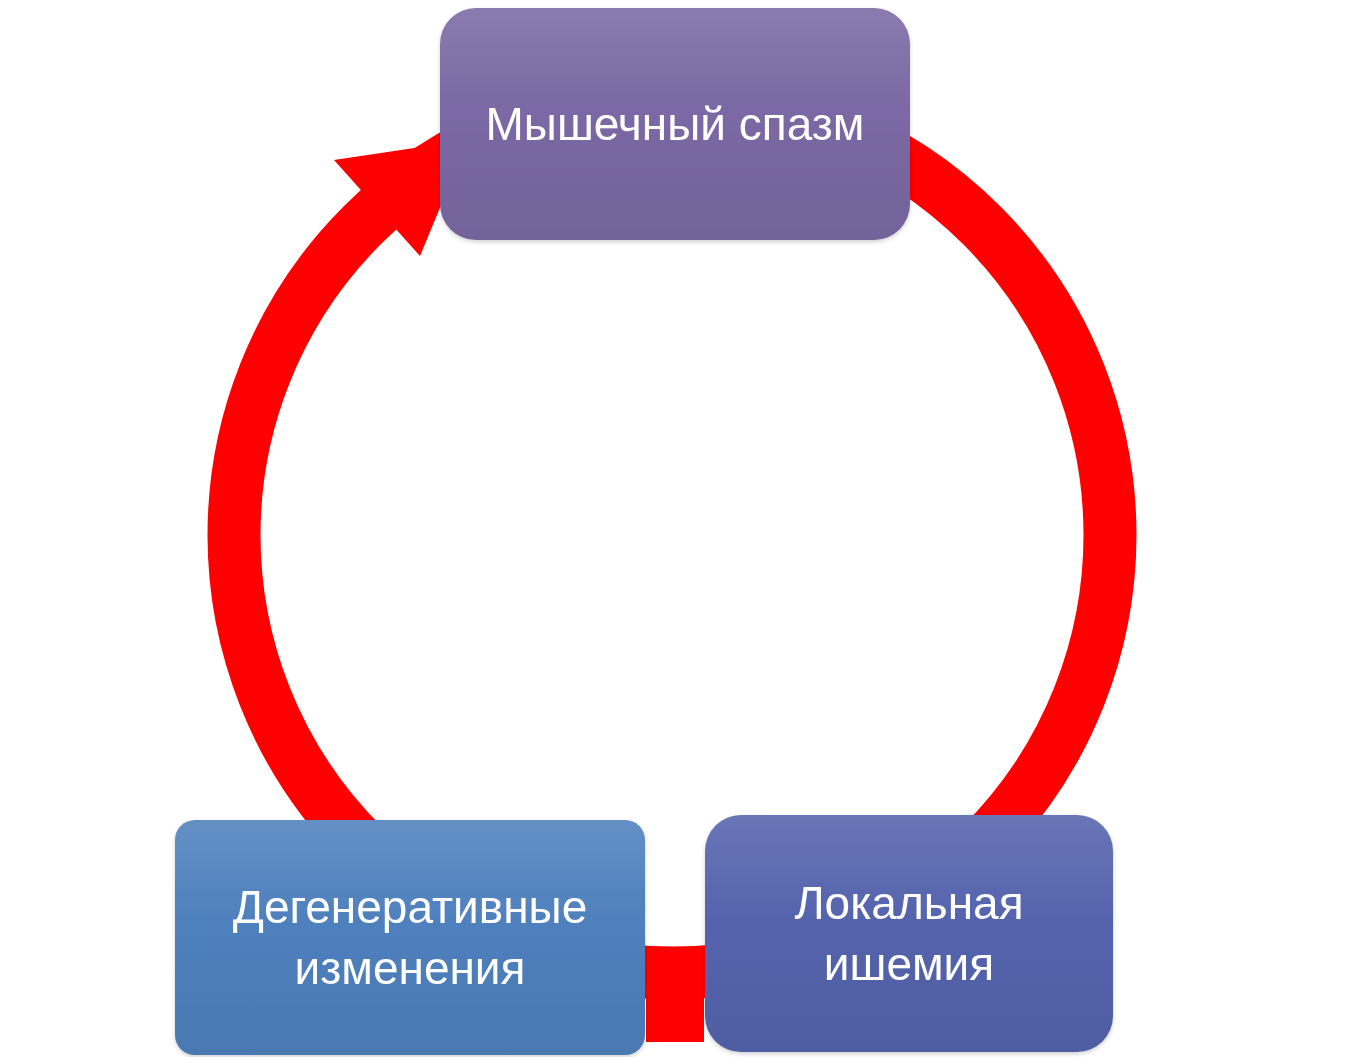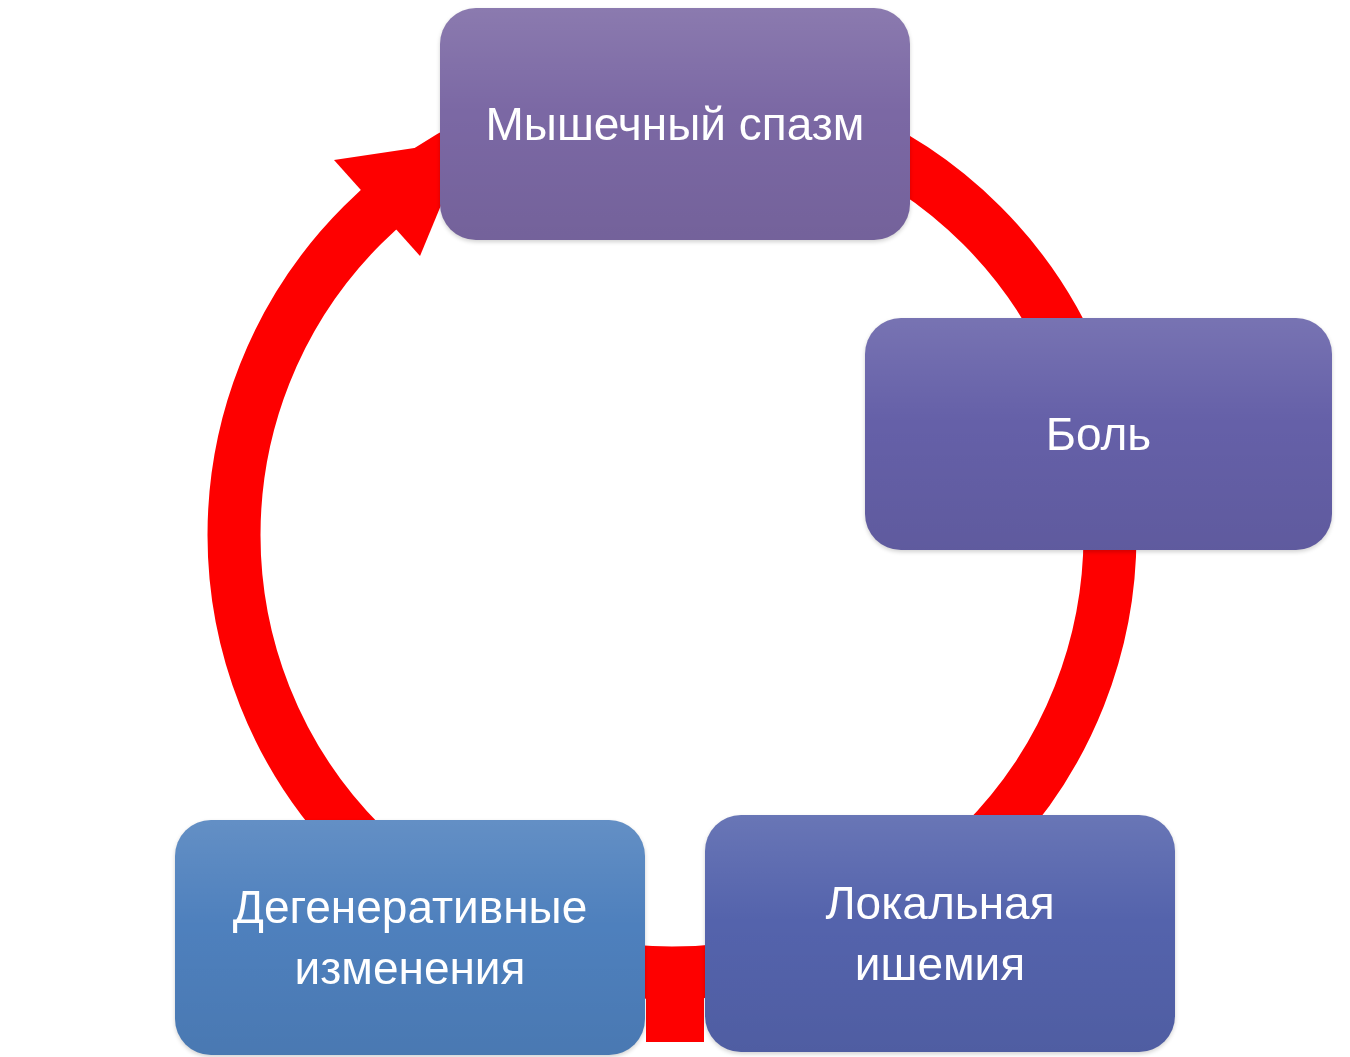--- a/index.html
+++ b/index.html
@@ -31,42 +31,39 @@
     font-size: 46px;
     line-height: 1.32;
     padding: 10px 24px;
     background-image: linear-gradient(180deg, rgba(255,255,255,0.12), rgba(255,255,255,0) 45%, rgba(0,0,0,0.06));
     box-shadow: 0 2px 4px rgba(0,0,0,0.18);
   }
   .node span { white-space: pre-line; }
 
   .node-top          { left: 440px; top: 8px;   width: 470px; height: 232px; }
   .node-right        { left: 865px; top: 318px; width: 467px; height: 232px; }
-  .node-bottom-right { left: 705px; top: 815px; width: 470px; height: 237px; }
-  .node-bottom-left  { left: 175px; top: 820px; width: 470px; height: 235px; }
+  .node-bottom-right { left: 705px; top: 815px; width: 408px; height: 237px; }
+  .node-bottom-left  { left: 175px; top: 820px; width: 470px; height: 235px; border-radius: 20px; }
   .node-left         { left: 10px;  top: 315px; width: 477px; height: 235px; }
 </style>
 </head>
 <body>
 
 <div class="canvas">
 
   <svg class="arrows" viewBox="0 0 1350 1057" aria-hidden="true">
     <circle cx="672" cy="535" r="438" fill="none" stroke-width="53" stroke="#fe0000"></circle>
     <rect x="646" y="950" width="58" height="92" fill="#fe0000"></rect>
     <polygon points="468,140 334,160 420,256" fill="#fe0000"></polygon>
   </svg>
 
   <div class="node node-top" style="background-color: rgb(123, 104, 164);">
     <span>Мышечный спазм</span>
   </div>
 
-  <div class="node node-right" style="background-color: rgb(101, 96, 168);">
-    <span>Боль</span>
-  </div>
 
   <div class="node node-bottom-right" style="background-color: rgb(84, 99, 172);">
     <span>Локальная
 ишемия</span>
   </div>
 
   <div class="node node-bottom-left" style="background-color: rgb(78, 128, 189);">
     <span>Дегенеративные
 изменения</span>
   </div>

